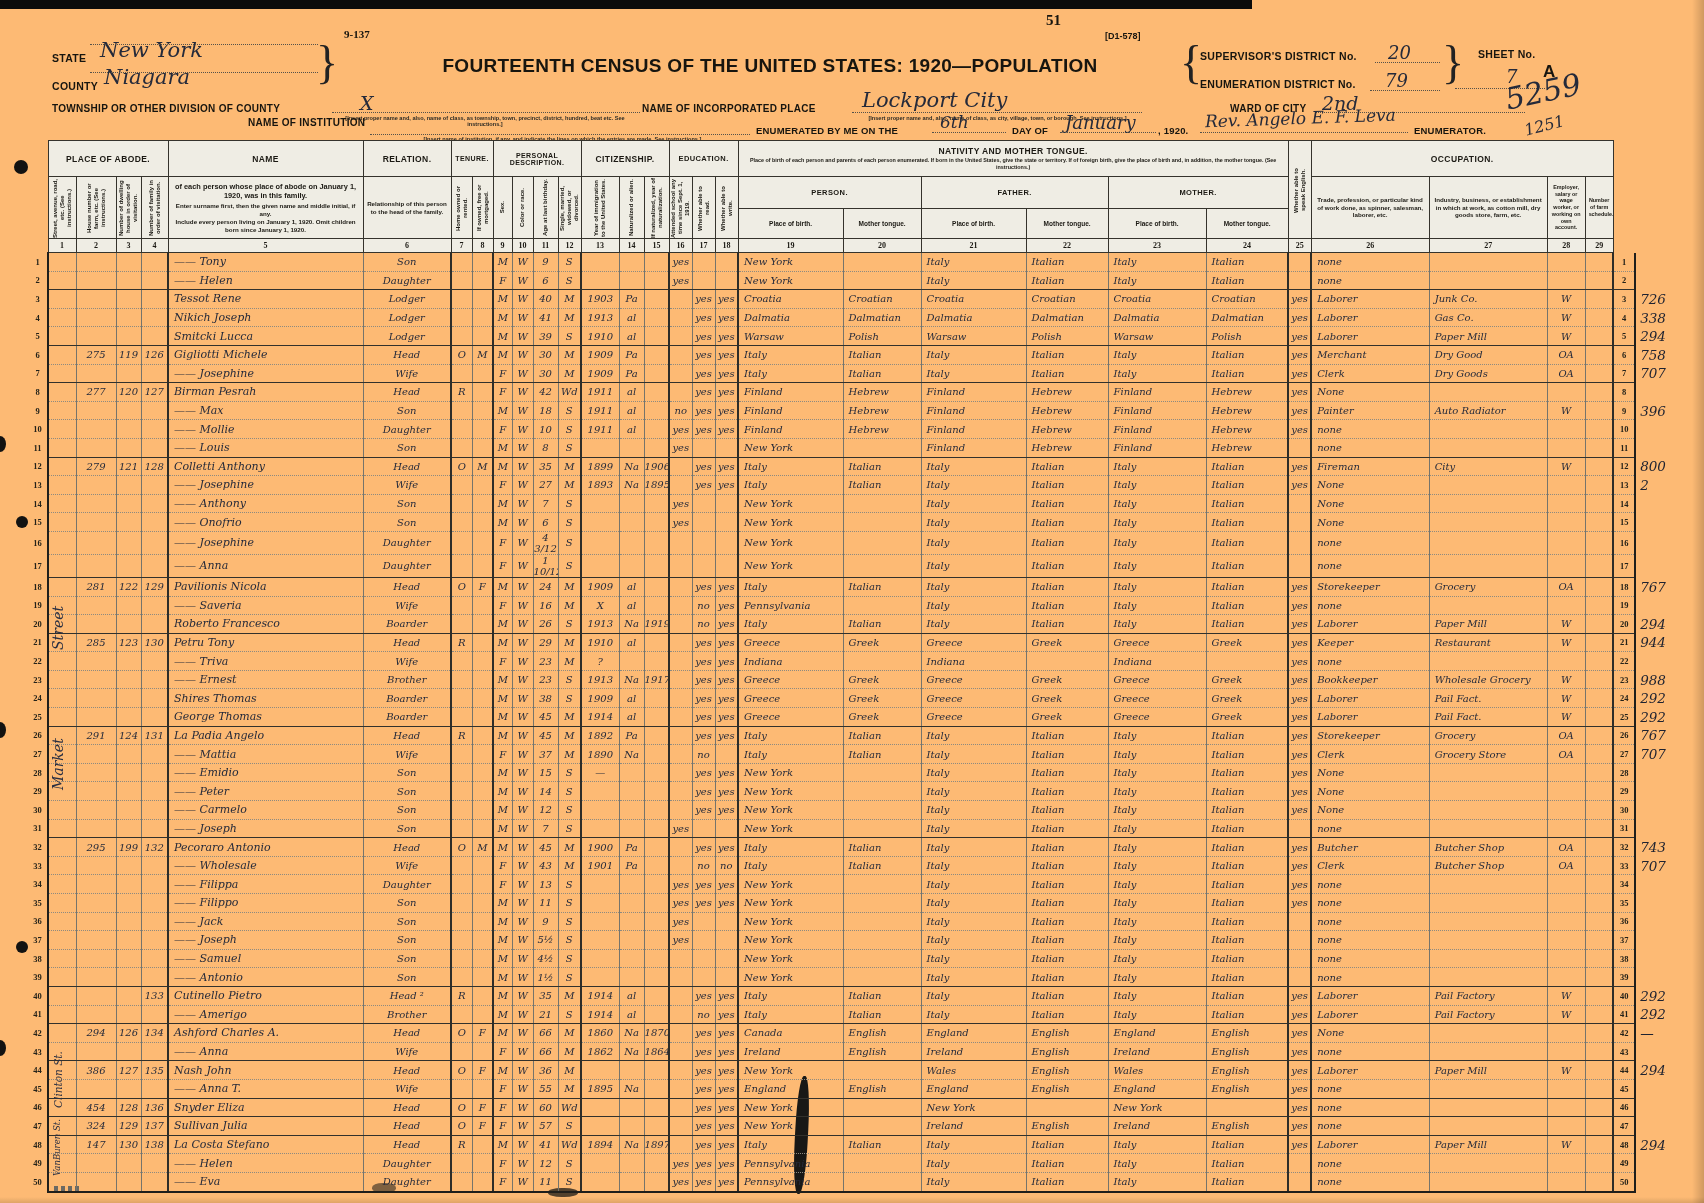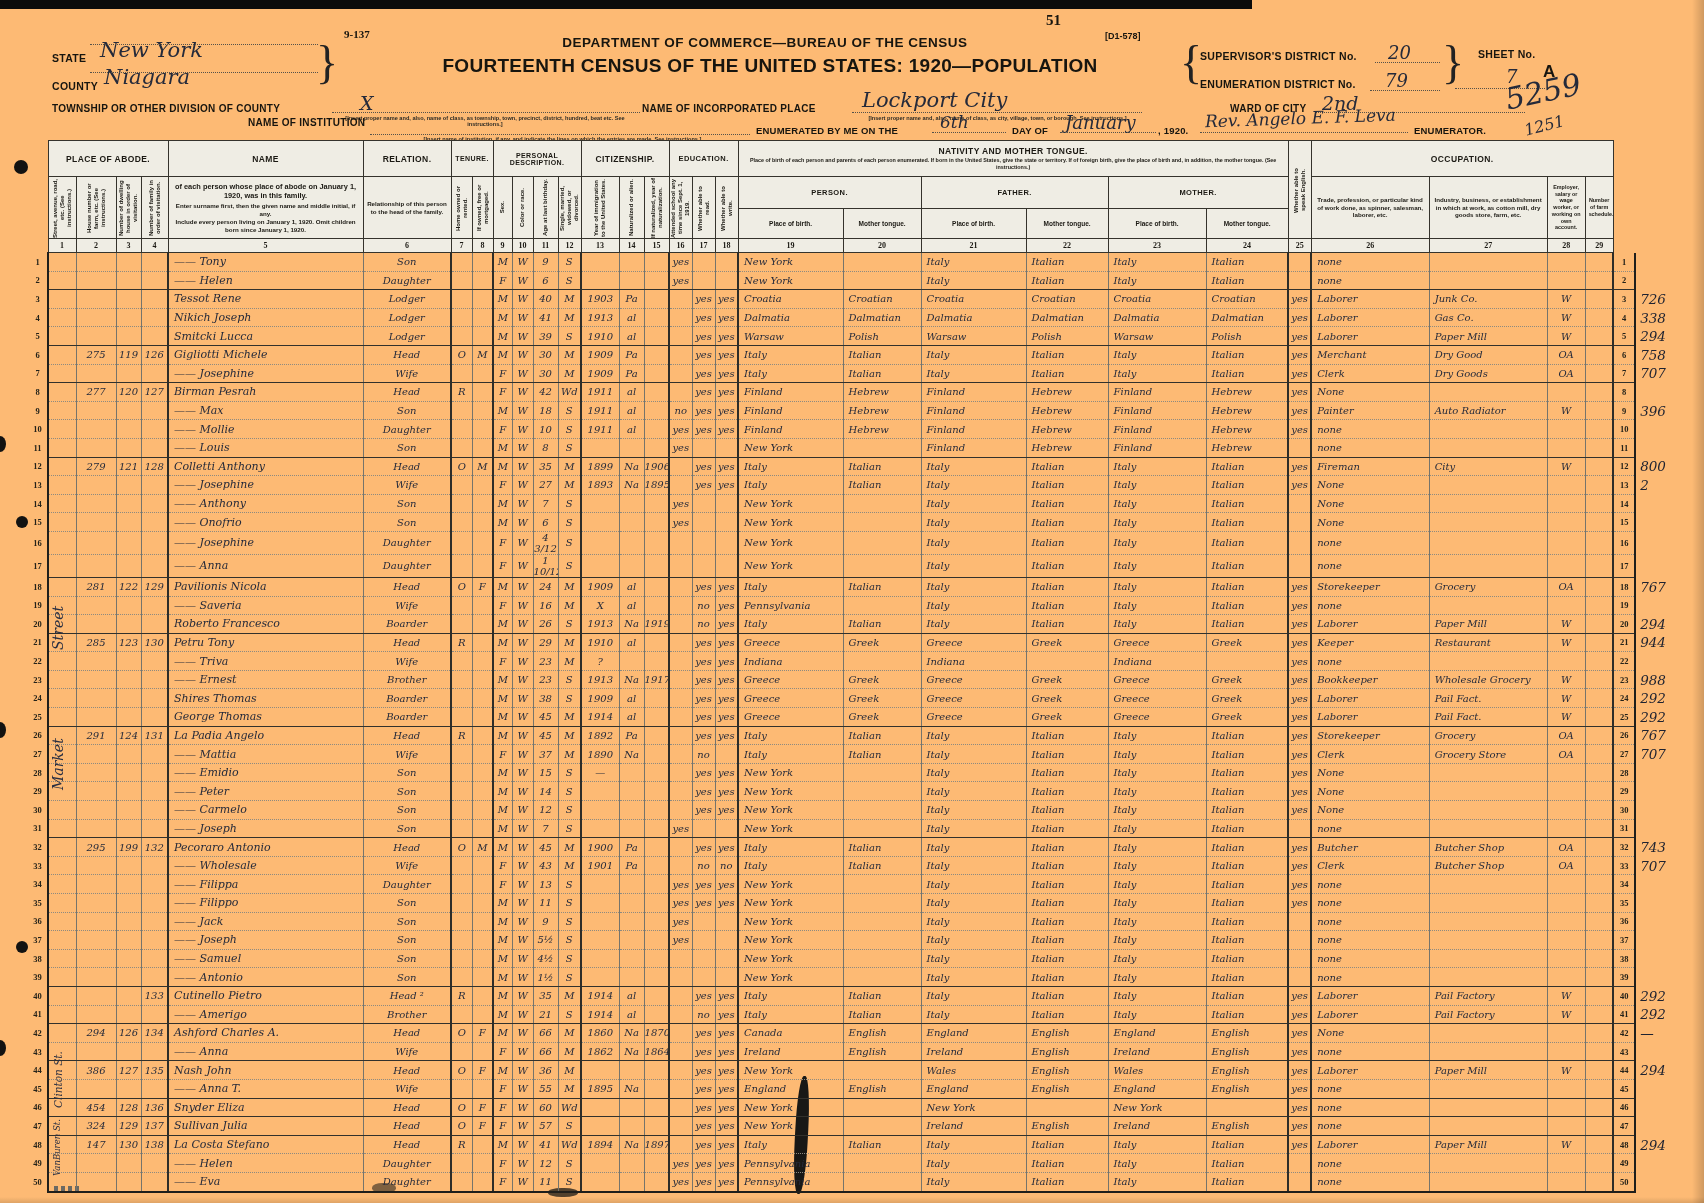--- a/index.html
+++ b/index.html
@@ -64,21 +64,20 @@
   <div class="dot" style="left:16px;top:941px;width:12px;height:12px;"></div>
   <div class="dot" style="left:-6px;top:1040px;width:12px;height:16px;"></div>
   <div class="smudge" style="left:795px;top:1076px;width:13px;height:118px;transform:rotate(3deg);"></div>
   <div class="smudge" style="left:548px;top:1188px;width:30px;height:9px;opacity:.75;"></div>
   <div class="smudge" style="left:372px;top:1183px;width:24px;height:10px;opacity:.55;"></div>
   <div class="footmark"></div>
 
   <div class="p" style="left:1046px;top:12px;font-family:'Liberation Serif',serif;font-size:15px;font-weight:bold;">51</div>
   <div class="p" style="left:344px;top:28px;font-size:11px;font-weight:bold;font-family:Liberation Serif, serif;">9-137</div>
   <div class="p" style="left:1105px;top:31px;font-size:9px;font-weight:bold;">[D1-578]</div>
-  <div class="p" style="left:470px;top:35px;width:590px;text-align:center;font-size:13.5px;font-weight:bold;letter-spacing:.5px;">DEPARTMENT OF COMMERCE—BUREAU OF THE CENSUS</div>
   <div class="p" style="left:390px;top:55px;width:760px;text-align:center;font-size:19px;font-weight:bold;letter-spacing:.3px;">FOURTEENTH CENSUS OF THE UNITED STATES: 1920—POPULATION</div>
 
   <div class="p lbl" style="left:52px;top:52px;">STATE</div>
   <div class="hwx" style="left:100px;top:38px;font-size:21px;">New York</div>
   <div class="dotline" style="left:90px;top:44px;width:228px;"></div>
   <div class="p lbl" style="left:52px;top:80px;">COUNTY</div>
   <div class="hwx" style="left:104px;top:65px;font-size:21px;">Niagara</div>
   <div class="dotline" style="left:90px;top:72px;width:228px;"></div>
   <div class="p brace" style="left:316px;top:36px;">}</div>
 

